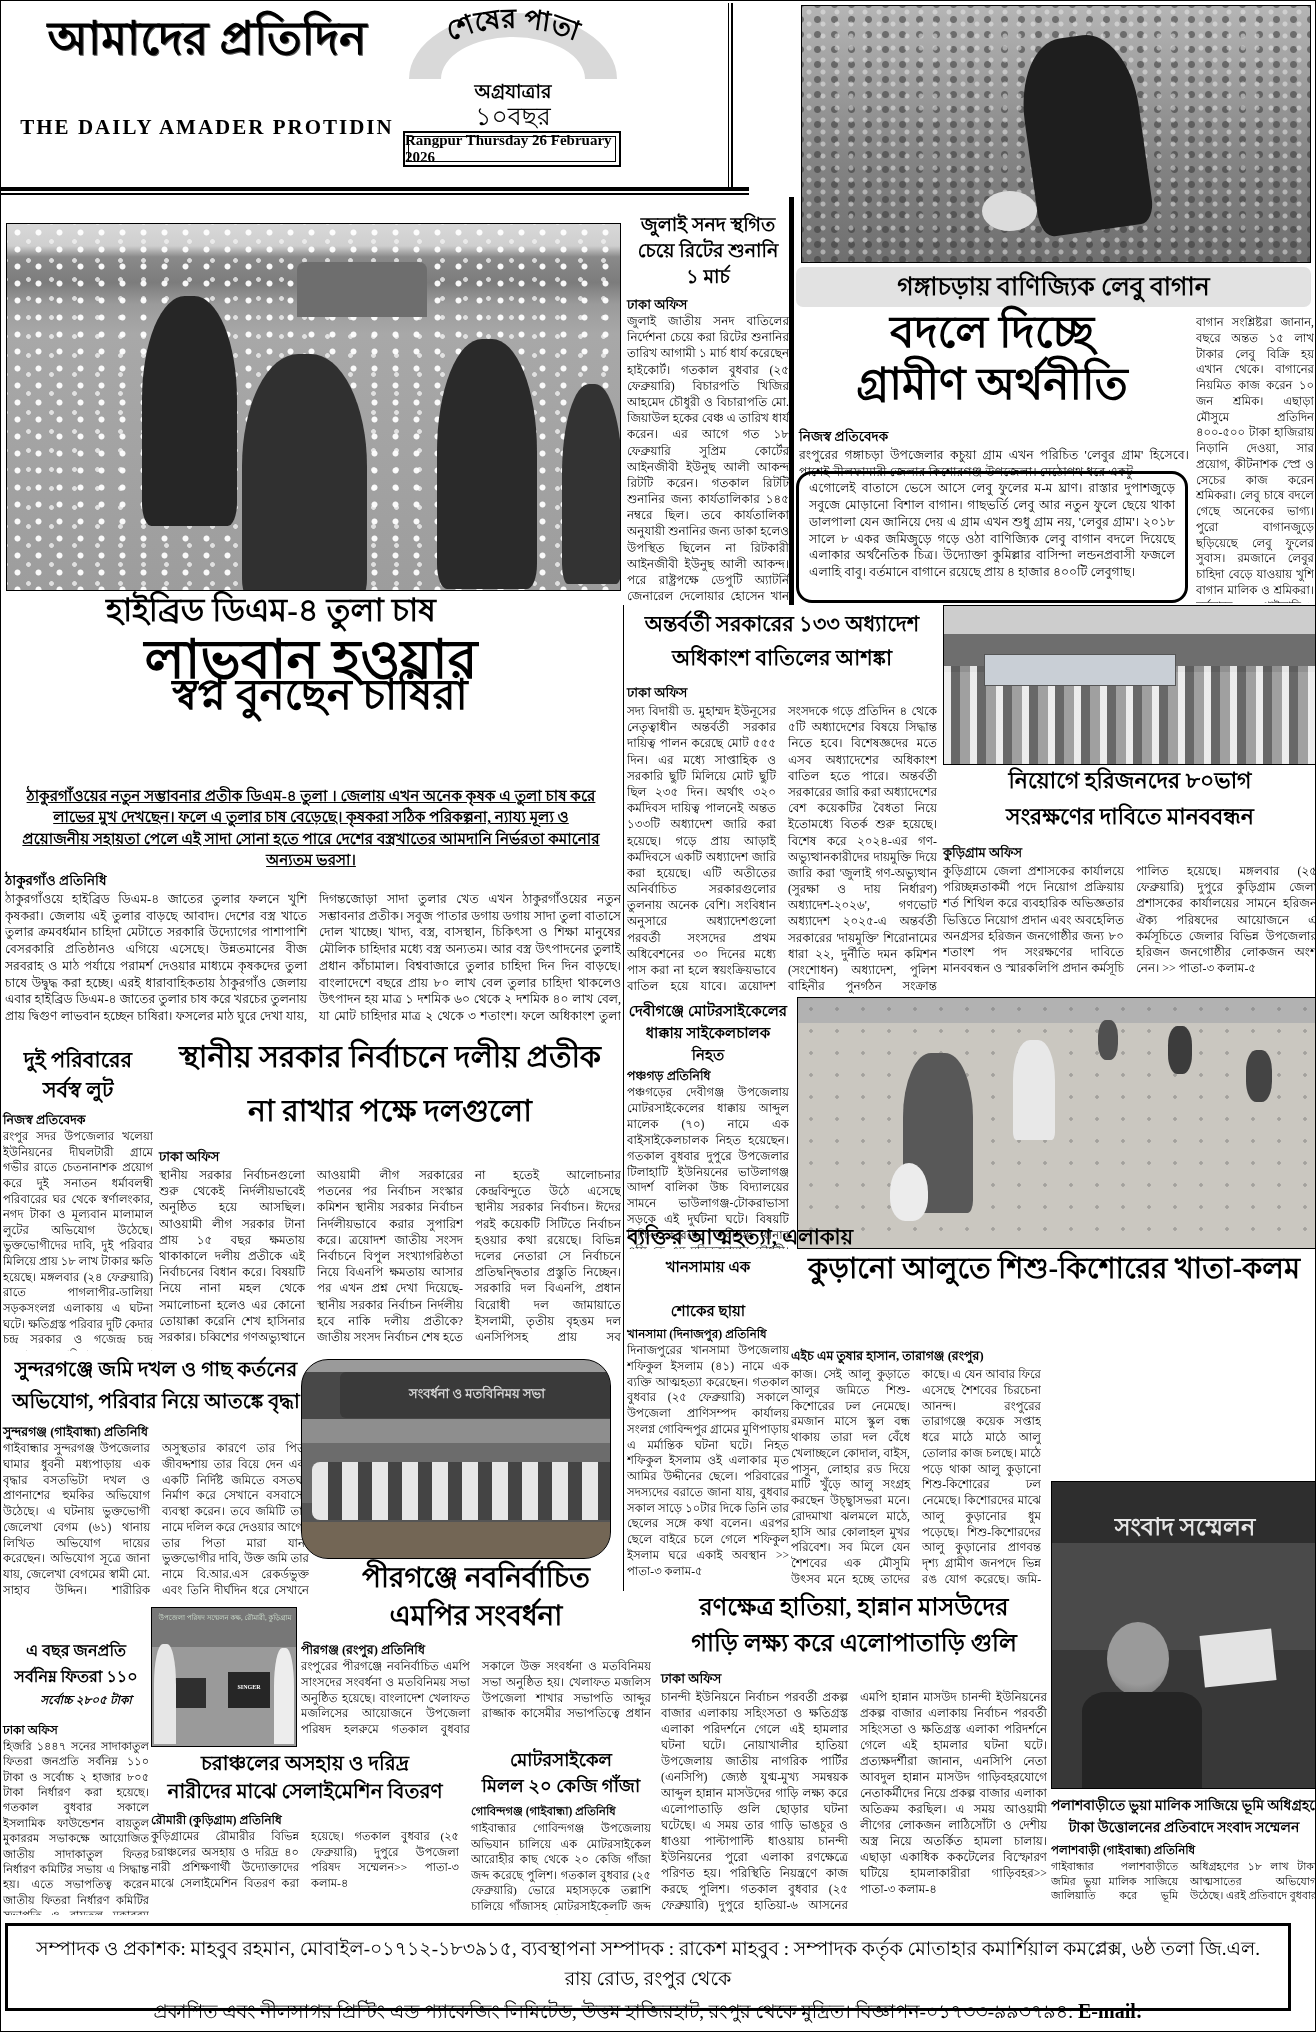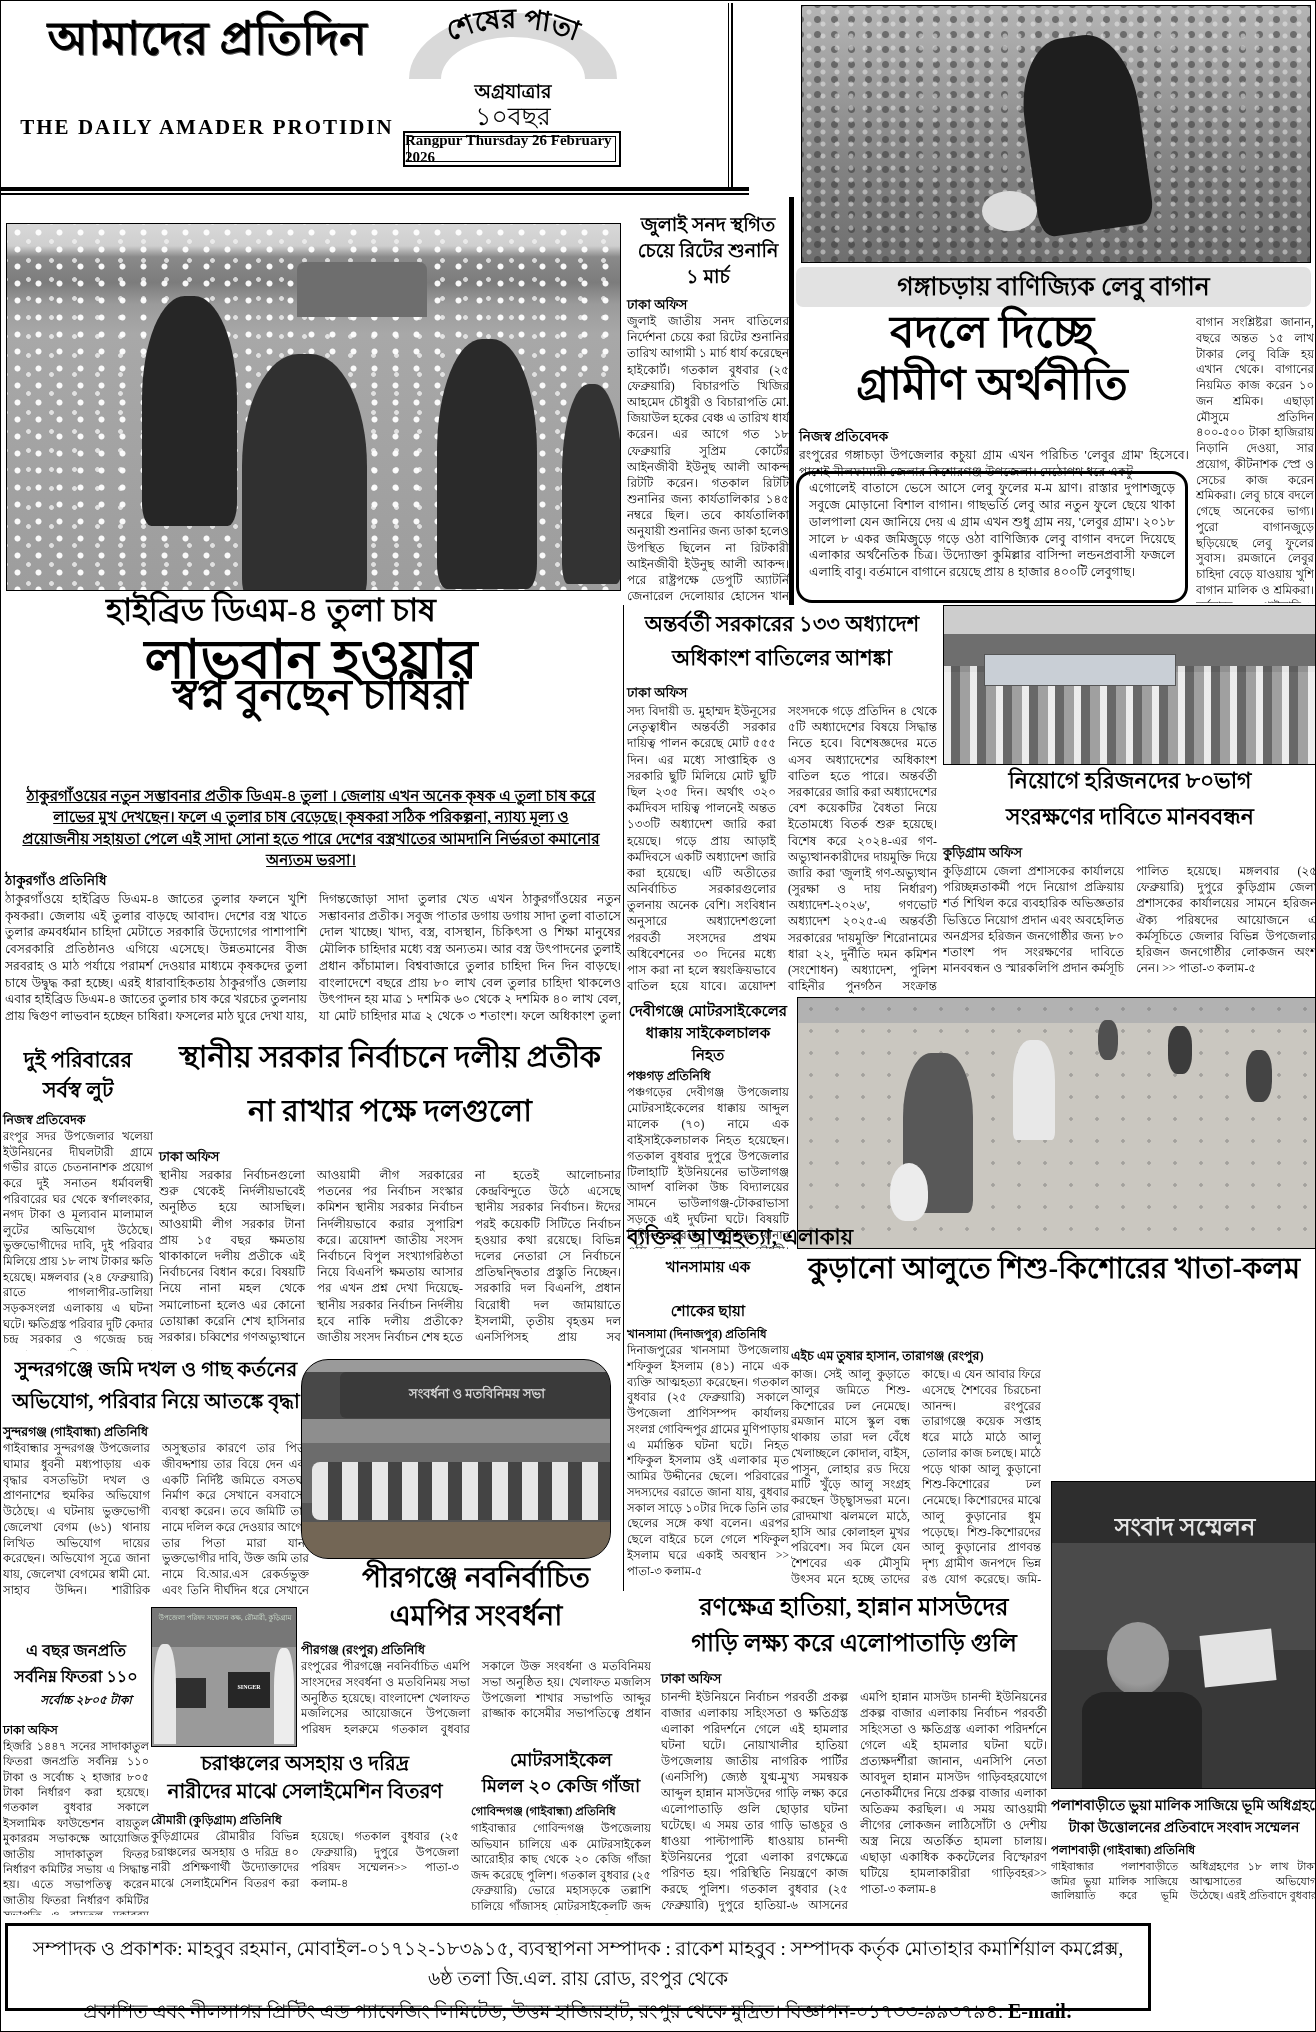--- a/index.html
+++ b/index.html
@@ -188,21 +188,21 @@
   <div class="a hl" style="left:660px;top:1594px;width:386px;font-size:24px;">রণক্ষেত্র হাতিয়া, হান্নান মাসউদের</div>
   <div class="a hl" style="left:660px;top:1630px;width:386px;font-size:24px;">গাড়ি লক্ষ্য করে এলোপাতাড়ি গুলি</div>
   <div class="a by" style="left:660px;top:1670px;width:180px;">ঢাকা অফিস</div>
   <div class="a bd c2" style="left:660px;top:1688px;width:386px;height:226px;font-size:11.8px;">চানন্দী ইউনিয়নে নির্বাচন পরবর্তী প্রকল্প বাজার এলাকায় সহিংসতা ও ক্ষতিগ্রস্ত এলাকা পরিদর্শনে গেলে এই হামলার ঘটনা ঘটে। নোয়াখালীর হাতিয়া উপজেলায় জাতীয় নাগরিক পার্টির (এনসিপি) জ্যেষ্ঠ যুগ্ম-মুখ্য সমন্বয়ক আব্দুল হান্নান মাসউদের গাড়ি লক্ষ্য করে এলোপাতাড়ি গুলি ছোড়ার ঘটনা ঘটেছে। এ সময় তার গাড়ি ভাঙচুর ও ধাওয়া পাল্টাপাল্টি ধাওয়ায় চানন্দী ইউনিয়নের পুরো এলাকা রণক্ষেত্রে পরিণত হয়। পরিস্থিতি নিয়ন্ত্রণে কাজ করছে পুলিশ। গতকাল বুধবার (২৫ ফেব্রুয়ারি) দুপুরে হাতিয়া-৬ আসনের এমপি হান্নান মাসউদ চানন্দী ইউনিয়নের প্রকল্প বাজার এলাকায় নির্বাচন পরবর্তী সহিংসতা ও ক্ষতিগ্রস্ত এলাকা পরিদর্শনে গেলে এই হামলার ঘটনা ঘটে। প্রত্যক্ষদর্শীরা জানান, এনসিপি নেতা আবদুল হান্নান মাসউদ গাড়িবহরযোগে নেতাকর্মীদের নিয়ে প্রকল্প বাজার এলাকা অতিক্রম করছিল। এ সময় আওয়ামী লীগের লোকজন লাঠিসোঁটা ও দেশীয় অস্ত্র নিয়ে অতর্কিত হামলা চালায়। এছাড়া একাধিক ককটেলের বিস্ফোরণ ঘটিয়ে হামলাকারীরা গাড়িবহর&gt;&gt; পাতা-৩ কলাম-৪</div>
 
   <div class="a hl" style="left:1050px;top:1794px;width:266px;font-size:14px;line-height:1.6;">পলাশবাড়ীতে ভুয়া মালিক সাজিয়ে ভূমি অধিগ্রহণের</div>
   <div class="a hl" style="left:1050px;top:1816px;width:266px;font-size:14px;line-height:1.6;">টাকা উত্তোলনের প্রতিবাদে সংবাদ সম্মেলন</div>
   <div class="a by" style="left:1050px;top:1842px;width:266px;font-size:11.8px;">পলাশবাড়ী (গাইবান্ধা) প্রতিনিধি</div>
   <div class="a bd c2" style="left:1050px;top:1858px;width:266px;height:58px;font-size:10.8px;">গাইবান্ধার পলাশবাড়ীতে জমির ভুয়া মালিক সাজিয়ে জালিয়াতি করে ভূমি অধিগ্রহণের ১৮ লাখ টাকা আত্মসাতের অভিযোগ উঠেছে। এরই প্রতিবাদে বুধবার (২৫ফেব্রুয়ারি) পলাশবাড়ী শহরের দক্ষিণ বাসস্ট্যান্ডে সংবাদ সম্মেলন অনুষ্ঠিত&gt;&gt; পাতা-৩ কলাম-৫</div>
 
-  <div class="a" style="left:4px;top:1922px;width:1146px;height:88px;border:3px solid #000;padding:8px 16px;text-align:center;">
+  <div class="a" style="left:4px;top:1922px;width:1286px;height:88px;border:3px solid #000;padding:8px 16px;text-align:center;">
     <div style="font-size:19px;line-height:1.6;">সম্পাদক ও প্রকাশক: মাহবুব রহমান, মোবাইল-০১৭১২-১৮৩৯১৫, ব্যবস্থাপনা সম্পাদক : রাকেশ মাহবুব : সম্পাদক কর্তৃক মোতাহার কমার্শিয়াল কমপ্লেক্স, ৬ষ্ঠ তলা জি.এল. রায় রোড, রংপুর থেকে</div>
     <div style="font-size:19px;line-height:1.6;">
       <span>প্রকাশিত এবং নীলসাগর প্রিন্টিং এন্ড প্যাকেজিং লিমিটেড, উত্তম হাজিরহাট, রংপুর থেকে মুদ্রিত। বিজ্ঞাপন-০১৭৩৩-৯৯৩৭৯৪:</span>
       <span style="font-weight:bold;font-size:20px;">E-mail: amaderprotidin.rang@gmail.com</span>
     </div>
   </div>
 
 </div>
 
 </body></html>

